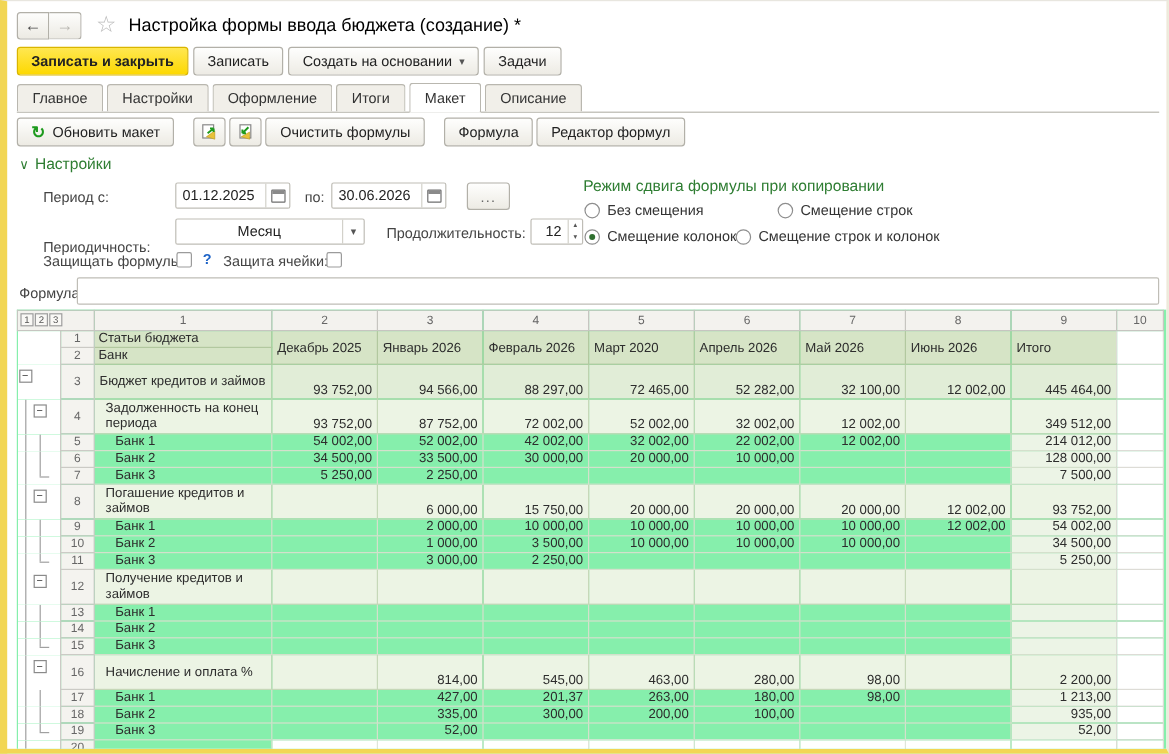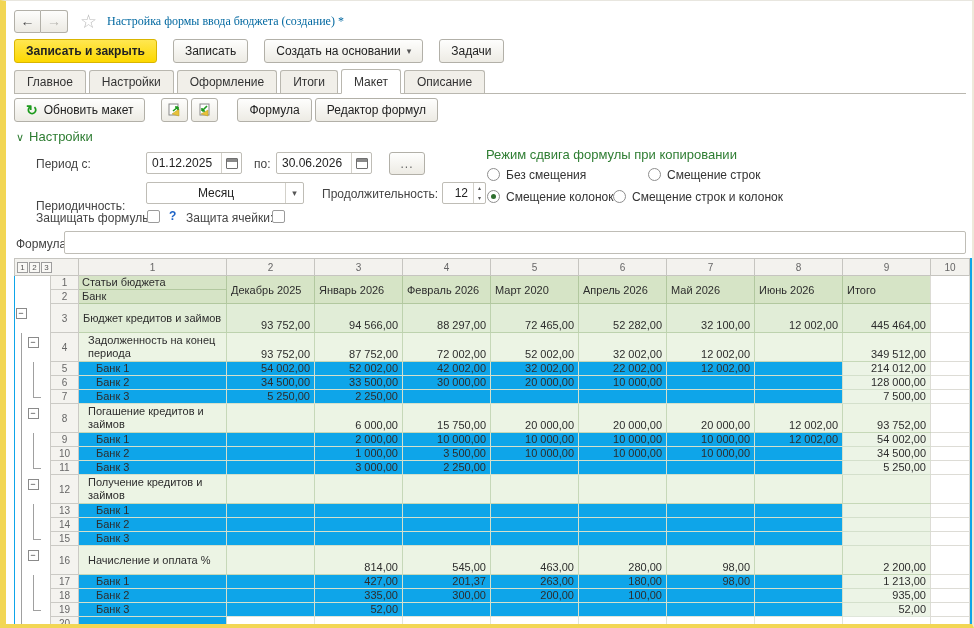--- a/index.html
+++ b/index.html
@@ -8,24 +8,24 @@
          border-left:6px solid #f2d654; border-top:1px solid #e8e6df; border-right:2px solid #eee9da; border-bottom:4px solid #f2d654; }
   .abs { position:absolute; }
 
   
   .titlebar { left:8px; top:7px; height:26px; display:flex; align-items:center; }
   .navbtn { width:27px; height:23px; border:1px solid #b2b0a8; background:linear-gradient(#fdfdfc,#eceae3);
             display:inline-flex; align-items:center; justify-content:center; font-size:14px; }
   .navbtn.back { border-radius:3px 0 0 3px; color:#4a4a4a; }
   .navbtn.fwd  { border-radius:0 3px 3px 0; color:#b8b6b0; border-left:none; }
   .star { font-size:19px; color:#b9b9b9; margin:0 10px 0 12px; }
-  .wtitle { font-size:12px; color:#0369a1;font-family:Liberation Serif, serif; }
+  .wtitle { font-size:15px; color:#000000; }
 
   
-  .toolbar1 { left:8px; top:38px; display:flex; gap:16px; align-items:center; }
+  .toolbar1 { left:8px; top:38px; display:flex; gap:4px; align-items:center; }
   .btn { display:inline-flex; align-items:center; gap:6px; height:24px; padding:0 11px;
          border:1px solid #b2b0a8; border-radius:3px; background:linear-gradient(#fefefd,#edebe4);
          font-size:12px; color:#222; cursor:default; white-space:nowrap; }
   .btn.primary { background:linear-gradient(#ffe751,#fdd800); border-color:#d9b500; font-weight:bold; }
   .caret { font-size:9px; color:#555; }
   .tabs { left:8px; top:69px; width:952px; border-bottom:1px solid #b9b7af; height:24px; display:flex; align-items:flex-end; }
   .tab { display:inline-block; padding:4px 12px 4px; border:1px solid #b9b7af; border-bottom:none;
          background:#f1efe9; margin-right:3px; border-radius:3px 3px 0 0; font-size:12px; color:#333; }
   .tab.active { background:#fff; border-bottom:1px solid #fff; margin-bottom:-1px; padding-top:5px; }
   .toolbar2 { left:8px; top:97px; display:flex; align-items:center; }
@@ -40,29 +40,29 @@
            display:flex; align-items:center; }
   .field .val { flex:1; padding:0 5px; }
   .calbtn { width:20px; height:20px; border-left:1px solid #d3d1ca; display:flex; align-items:center; justify-content:center; }
   .cal { width:12px; height:11px; border:1px solid #6f6f6f; border-radius:1px; background:linear-gradient(#8a8a8a 0 3px, #fff 3px); }
   .combo-arrow { width:18px; height:20px; border-left:1px solid #d3d1ca; display:flex; align-items:center; justify-content:center; font-size:9px; color:#555; }
   .spin { width:12px; height:20px; border-left:1px solid #d3d1ca; display:flex; flex-direction:column; }
   .spin span { flex:1; font-size:6px; color:#555; text-align:center; line-height:10px; }
   .dotsbtn { width:36px; height:23px; justify-content:center; color:#666; letter-spacing:1px; }
   .cb { width:13px; height:13px; border:1px solid #9b9b9b; border-radius:2px; background:#fff; display:inline-block; }
   .help { color:#1d63c7; font-size:12px; font-weight:bold; }
-  .radio { display:flex; align-items:flex-start; gap:6px; font-size:12px; color:#333; }
+  .radio { display:flex; align-items:center; gap:6px; font-size:12px; color:#333; }
   .rb { width:13px; height:13px; border:1px solid #8e8e8e; border-radius:50%; background:#fff; position:relative; }
   .rb.checked::after { content:""; position:absolute; left:3px; top:3px; width:5px; height:5px; border-radius:50%; background:#2f6f2f; }
 
   
   .formula-input { left:58px; top:230px; width:902px; height:23px; border:1px solid #bfbdb6; border-radius:2px; background:#fff; }
 
   
-  .sheetwrap { left:8px; top:257px; width:958px; height:367px; overflow:hidden; background:#0ea5e9; }
+  .sheetwrap { left:8px; top:257px; width:958px; height:367px; overflow:hidden; background:#86efac; }
   table { border-collapse:collapse; table-layout:fixed; width:956px; font-size:11px; color:#2d2d2d; }
   td, th { overflow:hidden; }
   th { background:#f3f2ee; border:1px solid #c6c5c0; font-weight:normal; color:#666; font-size:10px; height:17px; }
   td.rn { background:#f4f3ef; border:1px solid #cbcac5; color:#666; font-size:10px; text-align:center; }
   td.gut { border:none; background:#fff; position:relative; }
   tr.r1 { height:14px; } tr.r2 { height:29px; } tr.tr-title { height:14px; }
   td.c1 { border:1px solid #d4e0cc; padding:0 3px; line-height:13px; }
   td.val { border:1px solid #d4e0cc; text-align:right; padding:0 4px 1px 0; vertical-align:bottom; }
   td.c10 { border:1px solid #dddcd6; background:#fff; }
   .hdrg { background:#d6e4c6 !important; border-color:#b2c89f !important; }
@@ -132,20 +132,21 @@
   </span>
   <span class="gap2"></span>
   <span class="btn iconbtn">
     <svg width="15" height="15" viewBox="0 0 15 15">
       <rect x="3" y="1" width="9" height="11" fill="#fff" stroke="#888"></rect>
       <path d="M4 11 L11 7 L11 13 Z" fill="#e8c23a" stroke="#b89a20" stroke-width="0.5"></path>
       <path d="M10 3 L5 8 M5 8 L8 8 M5 8 L5 5" stroke="#1d9a1d" stroke-width="1.6" fill="none"></path>
     </svg>
   </span>
   <span class="gap2"></span>
+  <span class="btn">Очистить формулы</span>
   <span class="gap16"></span>
   <span class="btn">Формула</span>
   <span class="gap2"></span>
   <span class="btn">Редактор формул</span>
 </div>
 
 <div class="abs grp-title" style="left:10px; top:128px;">
   <span class="chev">∨</span><span>Настройки</span>
 </div>
 

